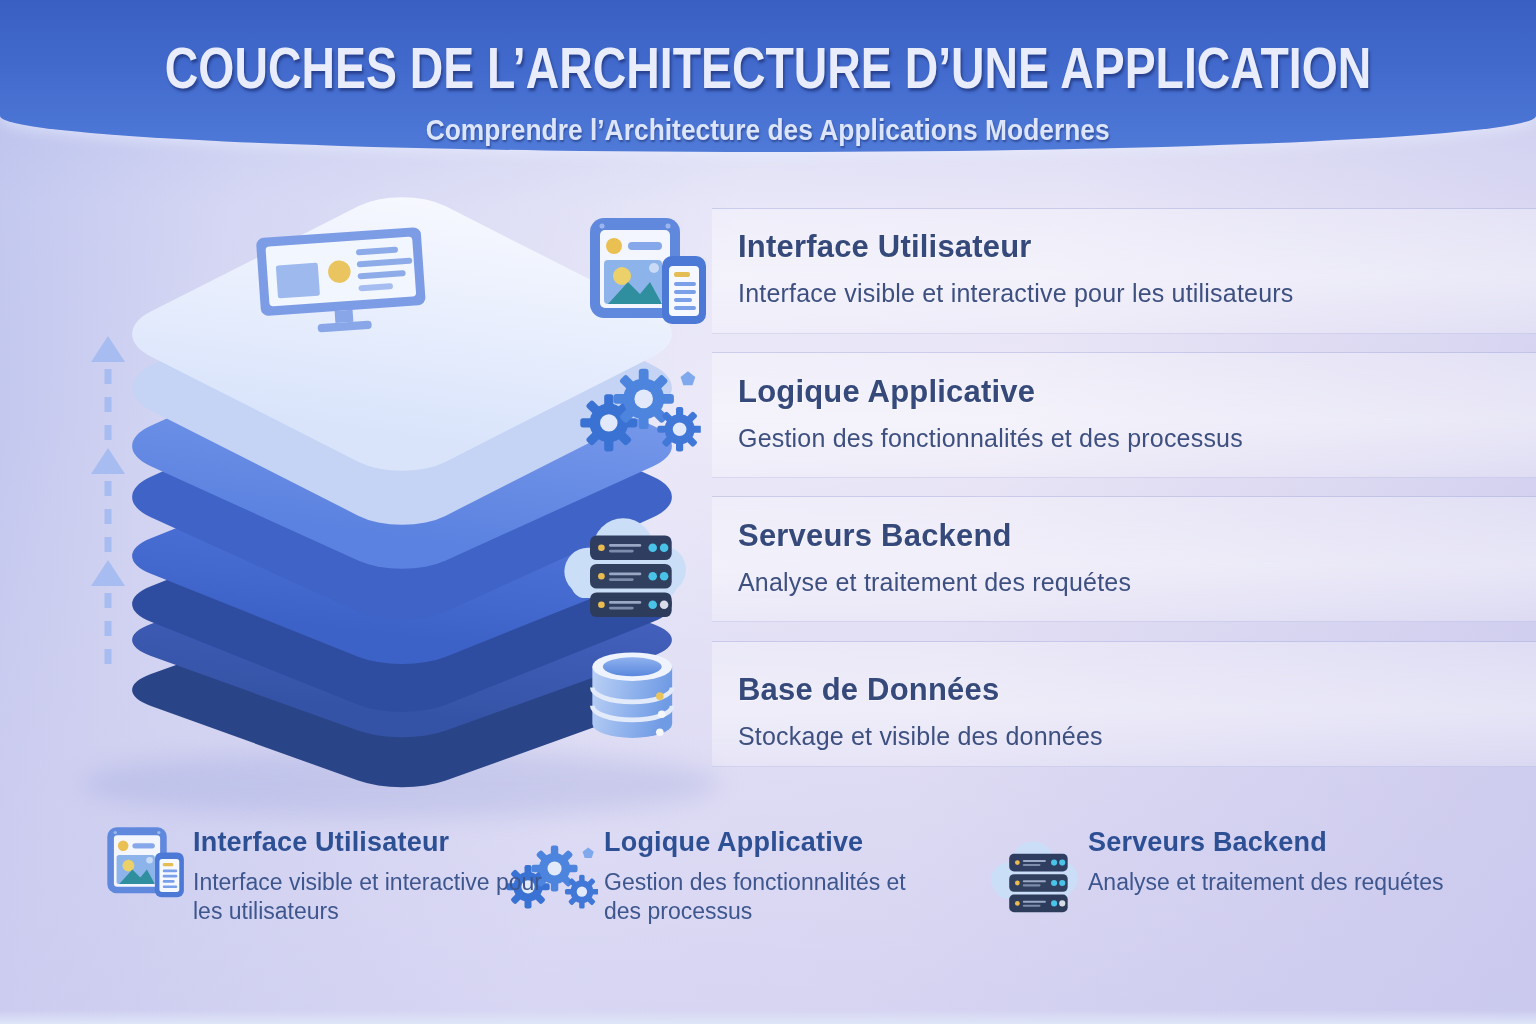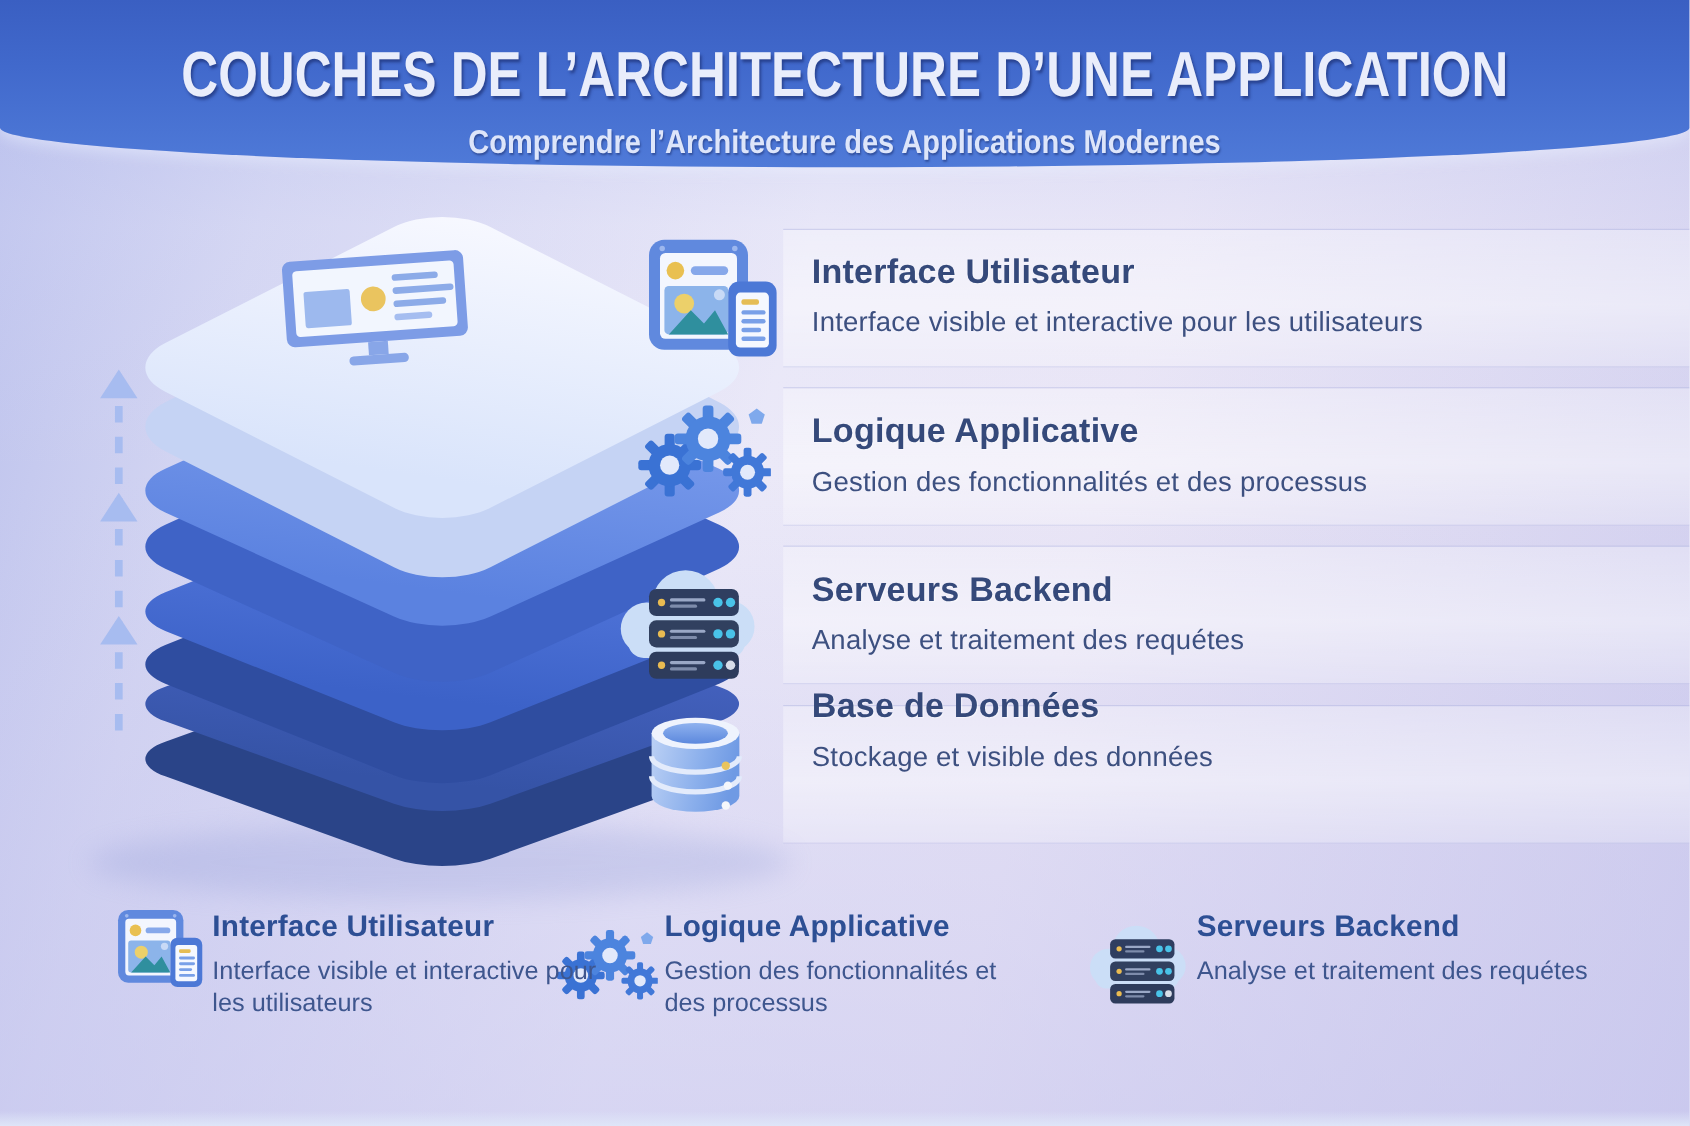--- a/index.html
+++ b/index.html
@@ -39,21 +39,21 @@
     border-top:1px solid rgba(125,132,205,.30);
     border-bottom:1px solid rgba(125,132,205,.22);
     z-index:1;
   }
   .band1{top:208px;} .band2{top:352px;} .band3{top:496px;} .band4{top:641px;}
 
   .sec{position:absolute;left:738px;z-index:4;}
   .sec-title{font-size:31px;font-weight:700;color:#35497a;letter-spacing:.2px;
     text-shadow:1px 1px 1px rgba(255,255,255,.55);}
   .sec-desc{font-size:25px;font-weight:400;color:#3d5080;margin-top:14px;letter-spacing:.2px;}
-  .sec1{top:229px;} .sec2{top:374px;} .sec3{top:518px;} .sec4{top:624px;}
+  .sec1{top:229px;} .sec2{top:374px;} .sec3{top:518px;} .sec4{top:672px;}
 
   
   .legend-item{position:absolute;z-index:4;}
   .legend-title{font-size:27px;font-weight:700;color:#2d4f94;letter-spacing:.2px;}
   .legend-desc{font-size:23px;font-weight:400;color:#3e568e;margin-top:10px;line-height:29px;}
   .li1{left:193px;top:827px;width:350px;}
   .li2{left:604px;top:827px;width:330px;}
   .li3{left:1088px;top:827px;width:470px;}
 
   .art{position:absolute;inset:0;z-index:2;pointer-events:none;}

